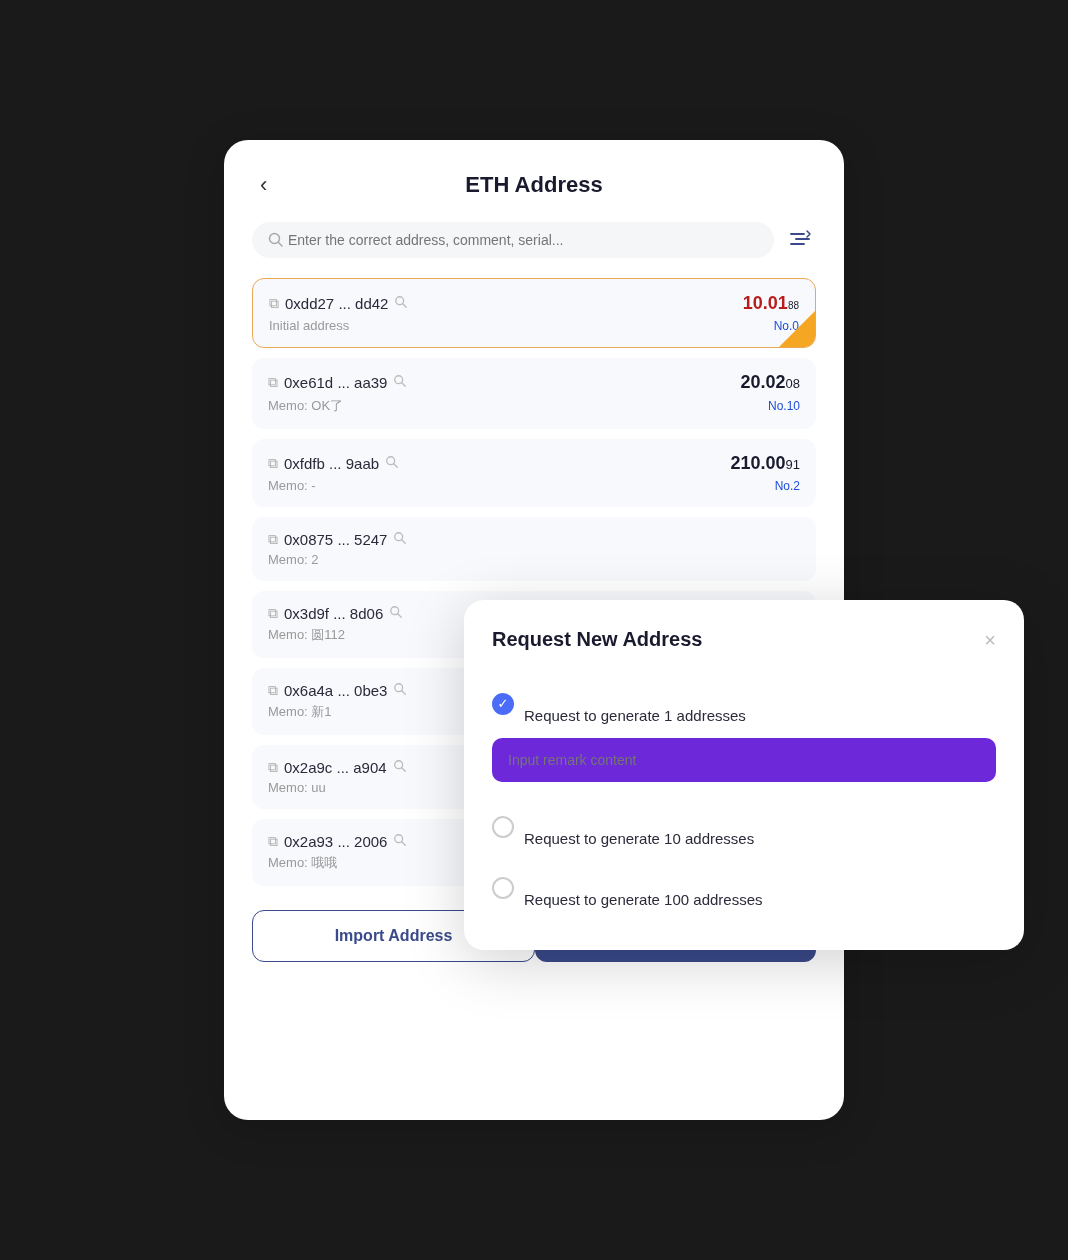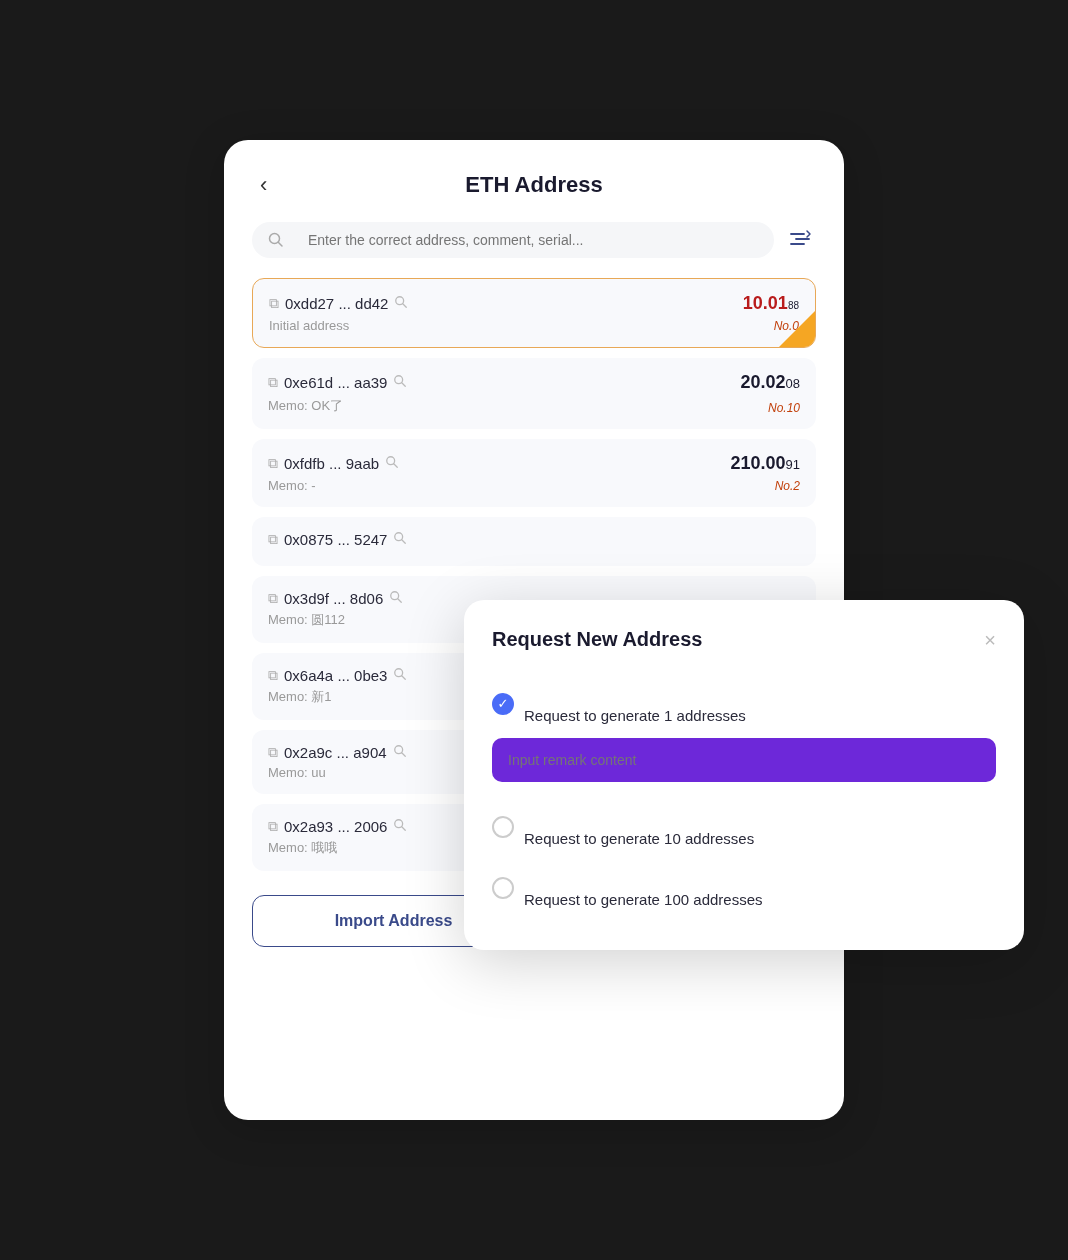--- a/index.html
+++ b/index.html
@@ -54,21 +54,21 @@
       gap: 10px;
       margin-bottom: 20px;
     }
     .search-input-wrapper {
       flex: 1;
       display: flex;
       align-items: flex-end;
       background: #f5f6f8;
       border-radius: 24px;
       padding: 10px 16px;
-      gap: 24px;
+      gap: 4px;
     }
     .search-icon-svg {
       color: #aaa;
       flex-shrink: 0;
     }
     .search-input {
       border: none;
       background: none;
       outline: none;
       font-size: 14px;
@@ -124,31 +124,30 @@
       font-weight: 500;
       color: #2a2a3a;
     }
     .search-addr-icon {
       color: #aaa;
       font-size: 14px;
       cursor: pointer;
     }
     .memo-row {
       display: flex;
-      align-items: flex-end;
+      align-items: center;
       justify-content: space-between;
     }
     .memo-text {
       font-size: 13px;
       color: #999;
     }
     .no-badge {
       font-size: 12px;
-      color: #c2410c;
-      font-style: italic;
+      color: #1d4ed8;
     }
 
     
     .orange-corner {
       position: absolute;
       bottom: 0;
       right: 0;
       width: 0;
       height: 0;
       border-style: solid;
@@ -357,20 +356,24 @@
           <span class="address-text">0x0875 ... 5247</span>
           <span class="search-addr-icon">
             <svg width="14" height="14" viewBox="0 0 16 16" fill="none">
               <circle cx="6.5" cy="6.5" r="4.5" stroke="#bbb" stroke-width="1.5"></circle>
               <line x1="10" y1="10" x2="14" y2="14" stroke="#bbb" stroke-width="1.5" stroke-linecap="round"></line>
             </svg>
           </span>
         </div>
 
       </div>
+      <div class="memo-row">
+        <span class="memo-text">Memo: 2</span>
+
+      </div>
 
     </div>
       <div class="address-item">
       <div class="address-row">
         <div class="address-left">
           <span class="copy-icon">⧉</span>
           <span class="address-text">0x3d9f ... 8d06</span>
           <span class="search-addr-icon">
             <svg width="14" height="14" viewBox="0 0 16 16" fill="none">
               <circle cx="6.5" cy="6.5" r="4.5" stroke="#bbb" stroke-width="1.5"></circle>

